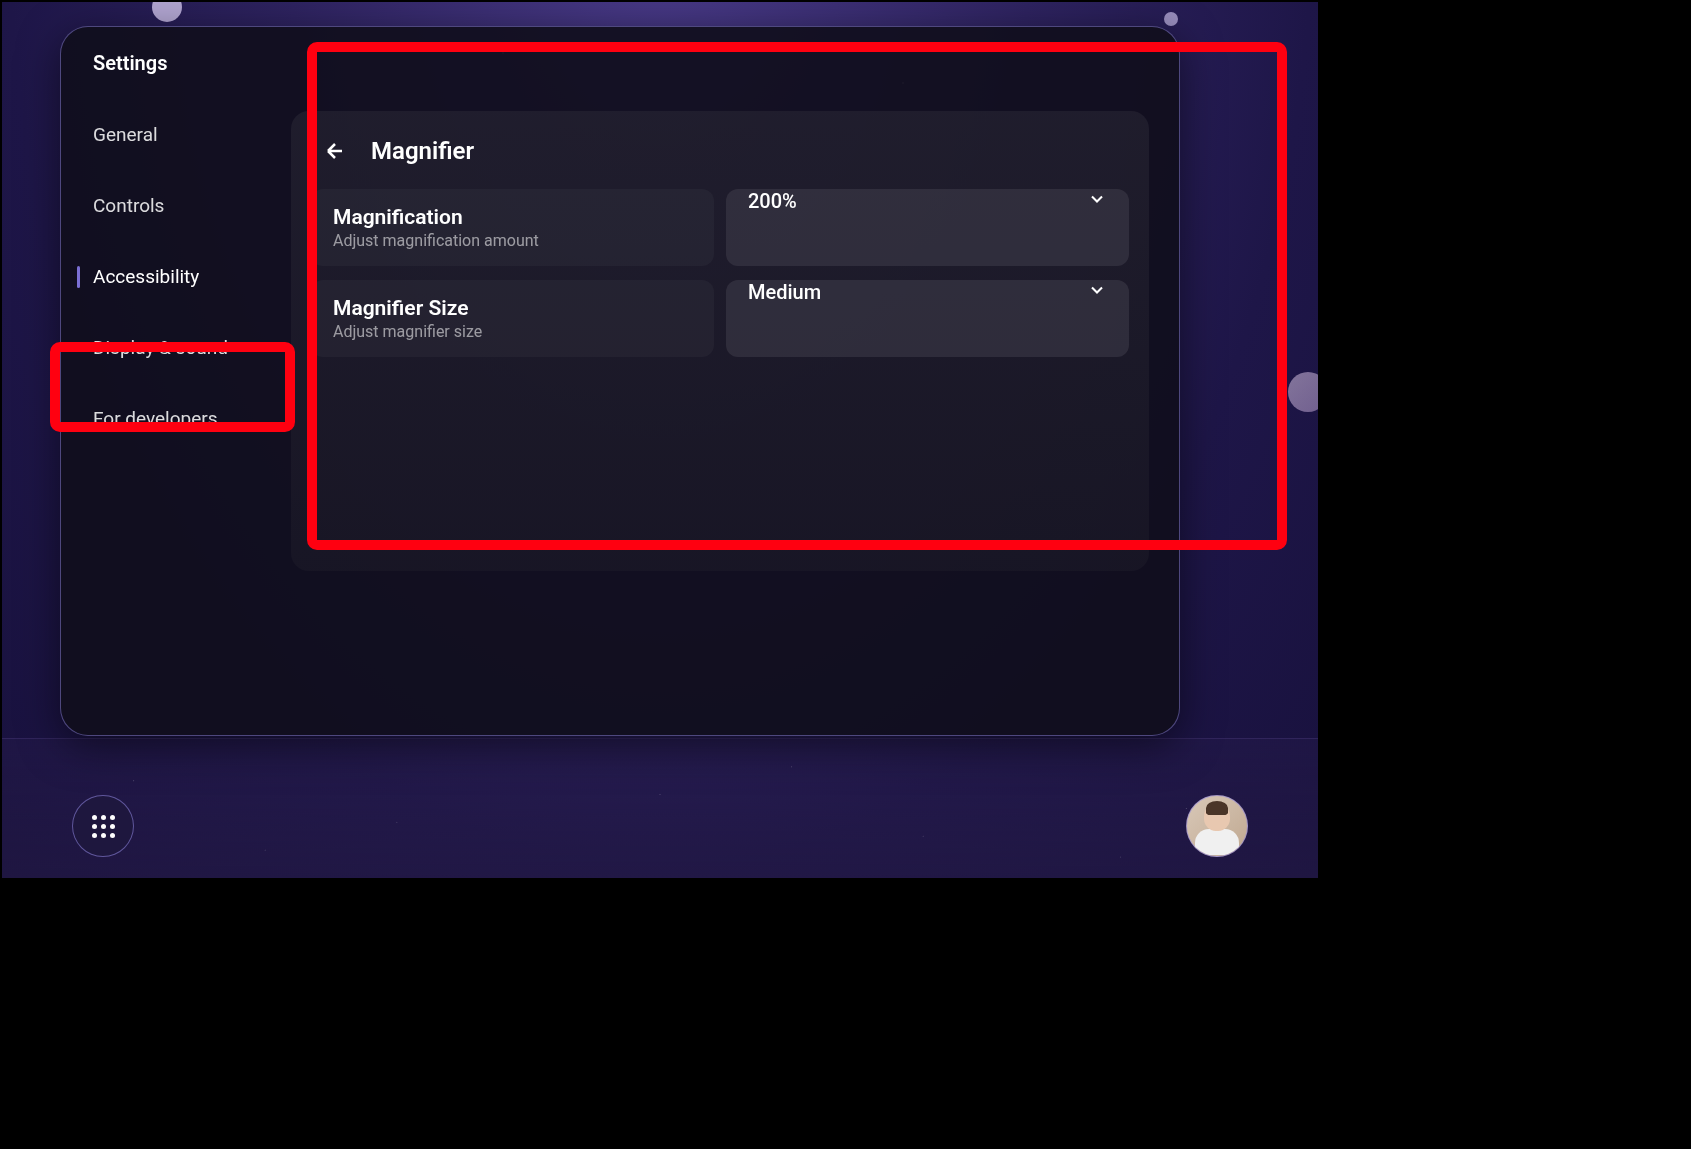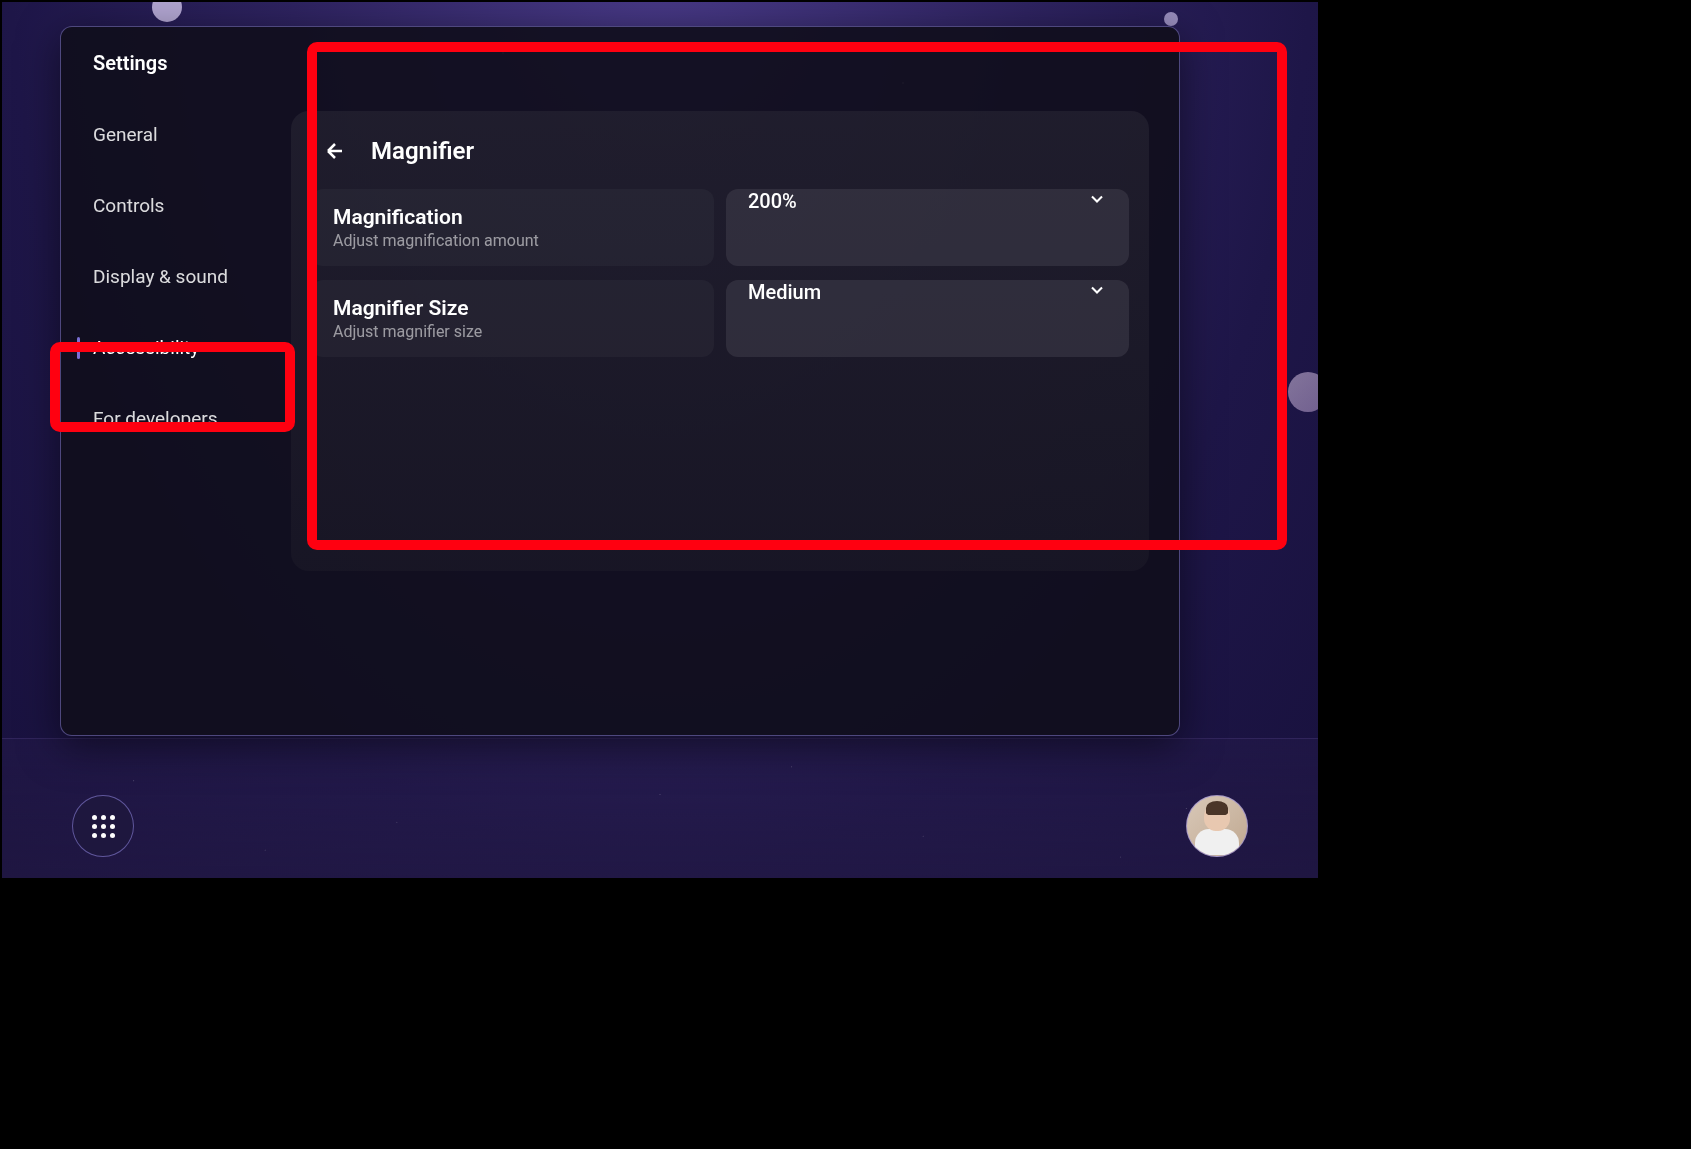--- a/index.html
+++ b/index.html
@@ -76,21 +76,21 @@
       border-radius: 50%;
     }
     
     .settings-window {
       position: absolute;
       top: 24px;
       left: 58px;
       width: 1120px;
       height: 710px;
       background: rgba(16, 14, 28, 0.92);
-      border-radius: 12px;
+      border-radius: 28px;
       border: 1px solid rgba(140, 130, 220, 0.5);
       overflow: hidden;
       box-shadow: 0 10px 40px rgba(0,0,0,0.5);
     }
     
     .settings-header {
       padding: 24px 32px 16px;
     }
     
     .settings-title {
@@ -409,25 +409,25 @@
       <div class="settings-title">Settings</div>
     </div>
     <div class="settings-body">
       <div class="sidebar">
         <div class="sidebar-item">
           <span>General</span>
         </div>
         <div class="sidebar-item">
           <span>Controls</span>
         </div>
+        <div class="sidebar-item active">
+          <span>Accessibility</span>
+        </div>
         <div class="sidebar-item">
           <span>Display &amp; sound</span>
-        </div>
-        <div class="sidebar-item active">
-          <span>Accessibility</span>
         </div>
         <div class="sidebar-item">
           <span>For developers</span>
         </div>
       </div>
 
       <div class="content-area">
         <div class="magnifier-panel">
           <div class="panel-header">
             <div class="back-arrow">

